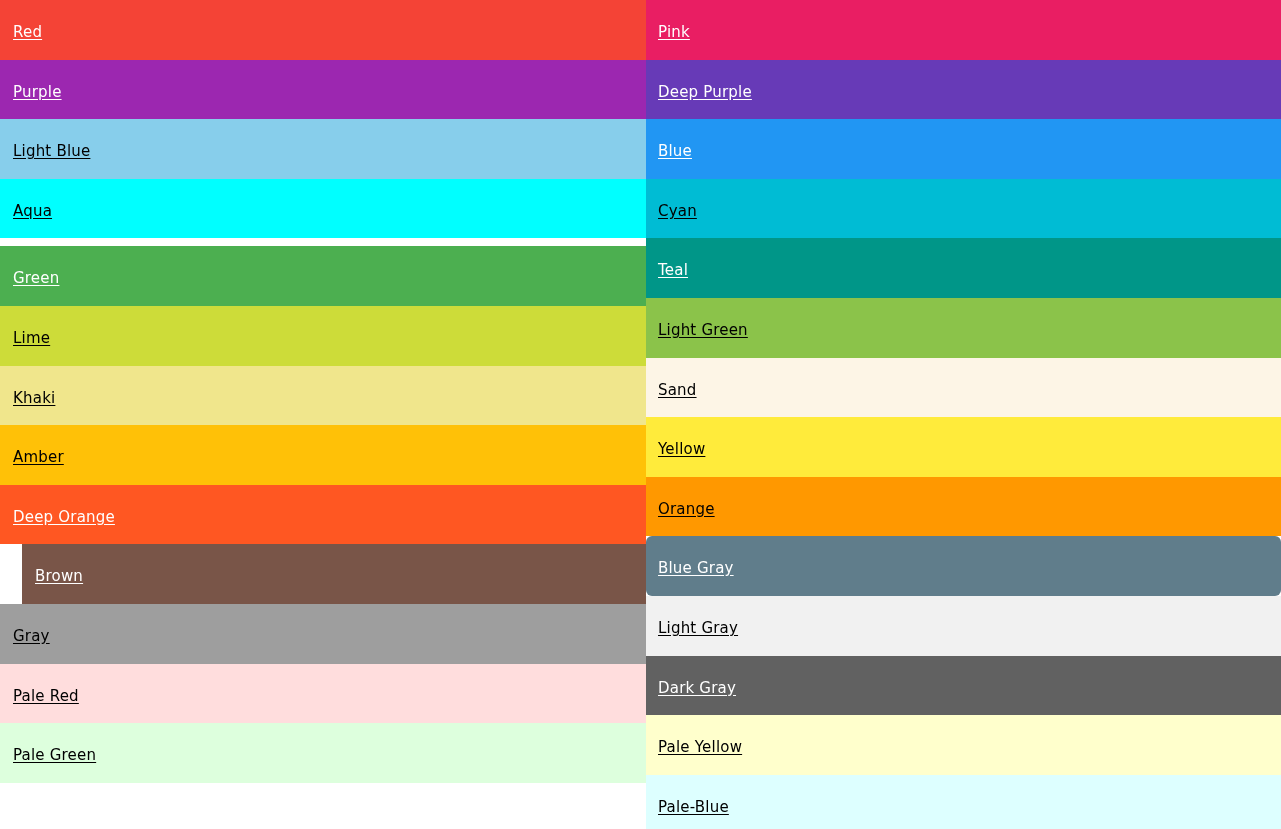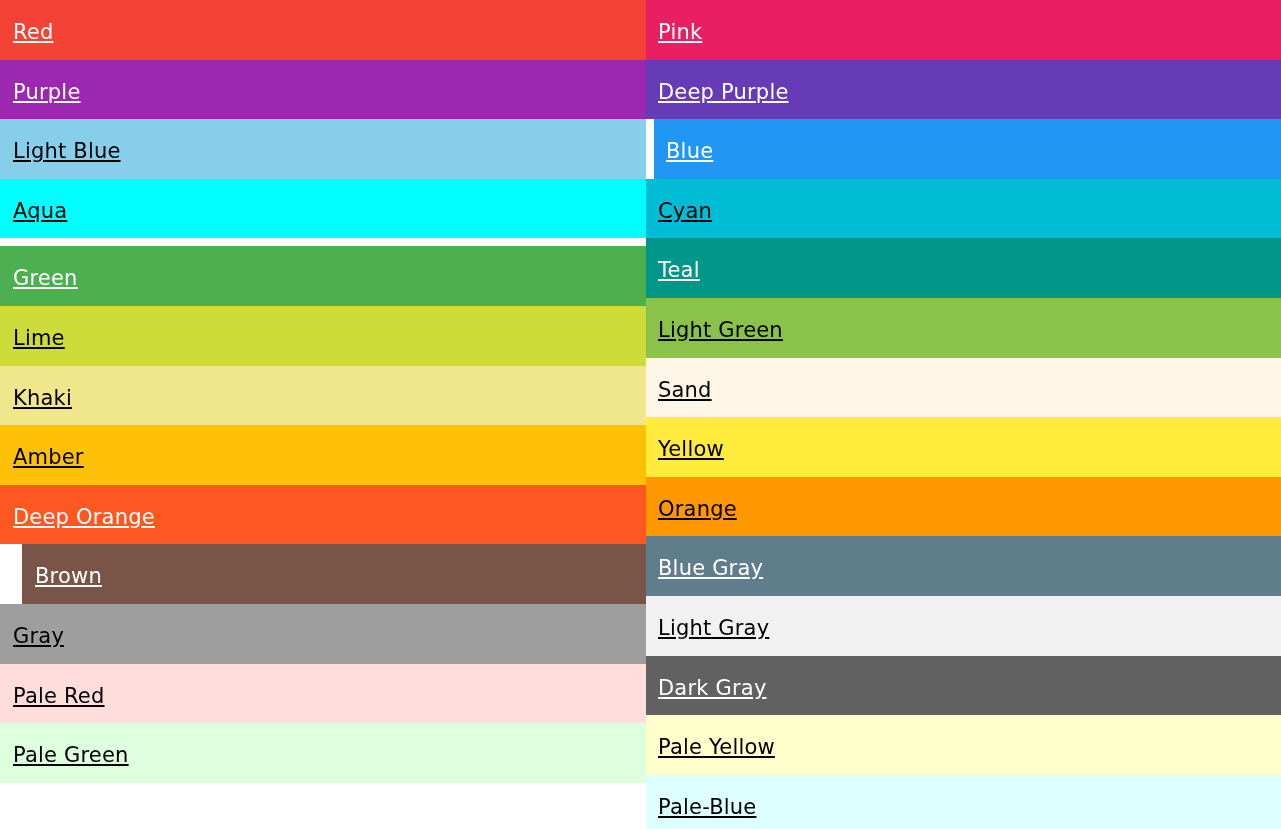--- a/index.html
+++ b/index.html
@@ -36,21 +36,21 @@
     flex: 0 0 59.6px;
     position: relative;
     box-sizing: border-box;
     display: block;
   }
 
   .swatch-label {
     position: absolute;
     left: 13px;
     top: 24px;
-    font-size: 21px;
+    font-size: 15px;
     line-height: 17px;
     letter-spacing: 0.2px;
     text-decoration: underline;
     text-underline-offset: 2px;
     white-space: nowrap;
     cursor: pointer;
   }
 
   .col-right .swatch-label { left: 12px; text-align: center; }
 
@@ -102,42 +102,42 @@
         <a class="swatch-label">Pale Green</a>
       </div>
     </div>
   <div class="palette-column col-right">
       <div class="swatch text-light" style="background-color: rgb(233, 30, 99);">
         <a class="swatch-label">Pink</a>
       </div>
       <div class="swatch text-light" style="background-color: rgb(103, 58, 183);">
         <a class="swatch-label">Deep Purple</a>
       </div>
-      <div class="swatch text-light" style="background-color: rgb(33, 150, 243); margin-left: 8px;">
+      <div class="swatch text-light" style="background-color: rgb(33, 150, 243);">
         <a class="swatch-label">Blue</a>
       </div>
       <div class="swatch text-dark" style="background-color: rgb(0, 188, 212);">
         <a class="swatch-label">Cyan</a>
       </div>
       <div class="swatch text-light" style="background-color: rgb(0, 150, 136);">
         <a class="swatch-label">Teal</a>
       </div>
       <div class="swatch text-dark" style="background-color: rgb(139, 195, 74);">
         <a class="swatch-label">Light Green</a>
       </div>
       <div class="swatch text-dark" style="background-color: rgb(253, 245, 230);">
         <a class="swatch-label">Sand</a>
       </div>
       <div class="swatch text-dark" style="background-color: rgb(255, 235, 59);">
         <a class="swatch-label">Yellow</a>
       </div>
       <div class="swatch text-dark" style="background-color: rgb(255, 152, 0);">
         <a class="swatch-label">Orange</a>
       </div>
-      <div class="swatch text-light" style="background-color: rgb(96, 125, 139);">
+      <div class="swatch text-light" style="background-color: rgb(96, 125, 139); border-radius: 6px;">
         <a class="swatch-label">Blue Gray</a>
       </div>
       <div class="swatch text-dark" style="background-color: rgb(241, 241, 241);">
         <a class="swatch-label">Light Gray</a>
       </div>
       <div class="swatch text-light" style="background-color: rgb(97, 97, 97);">
         <a class="swatch-label">Dark Gray</a>
       </div>
       <div class="swatch text-dark" style="background-color: rgb(255, 255, 204);">
         <a class="swatch-label">Pale Yellow</a>

